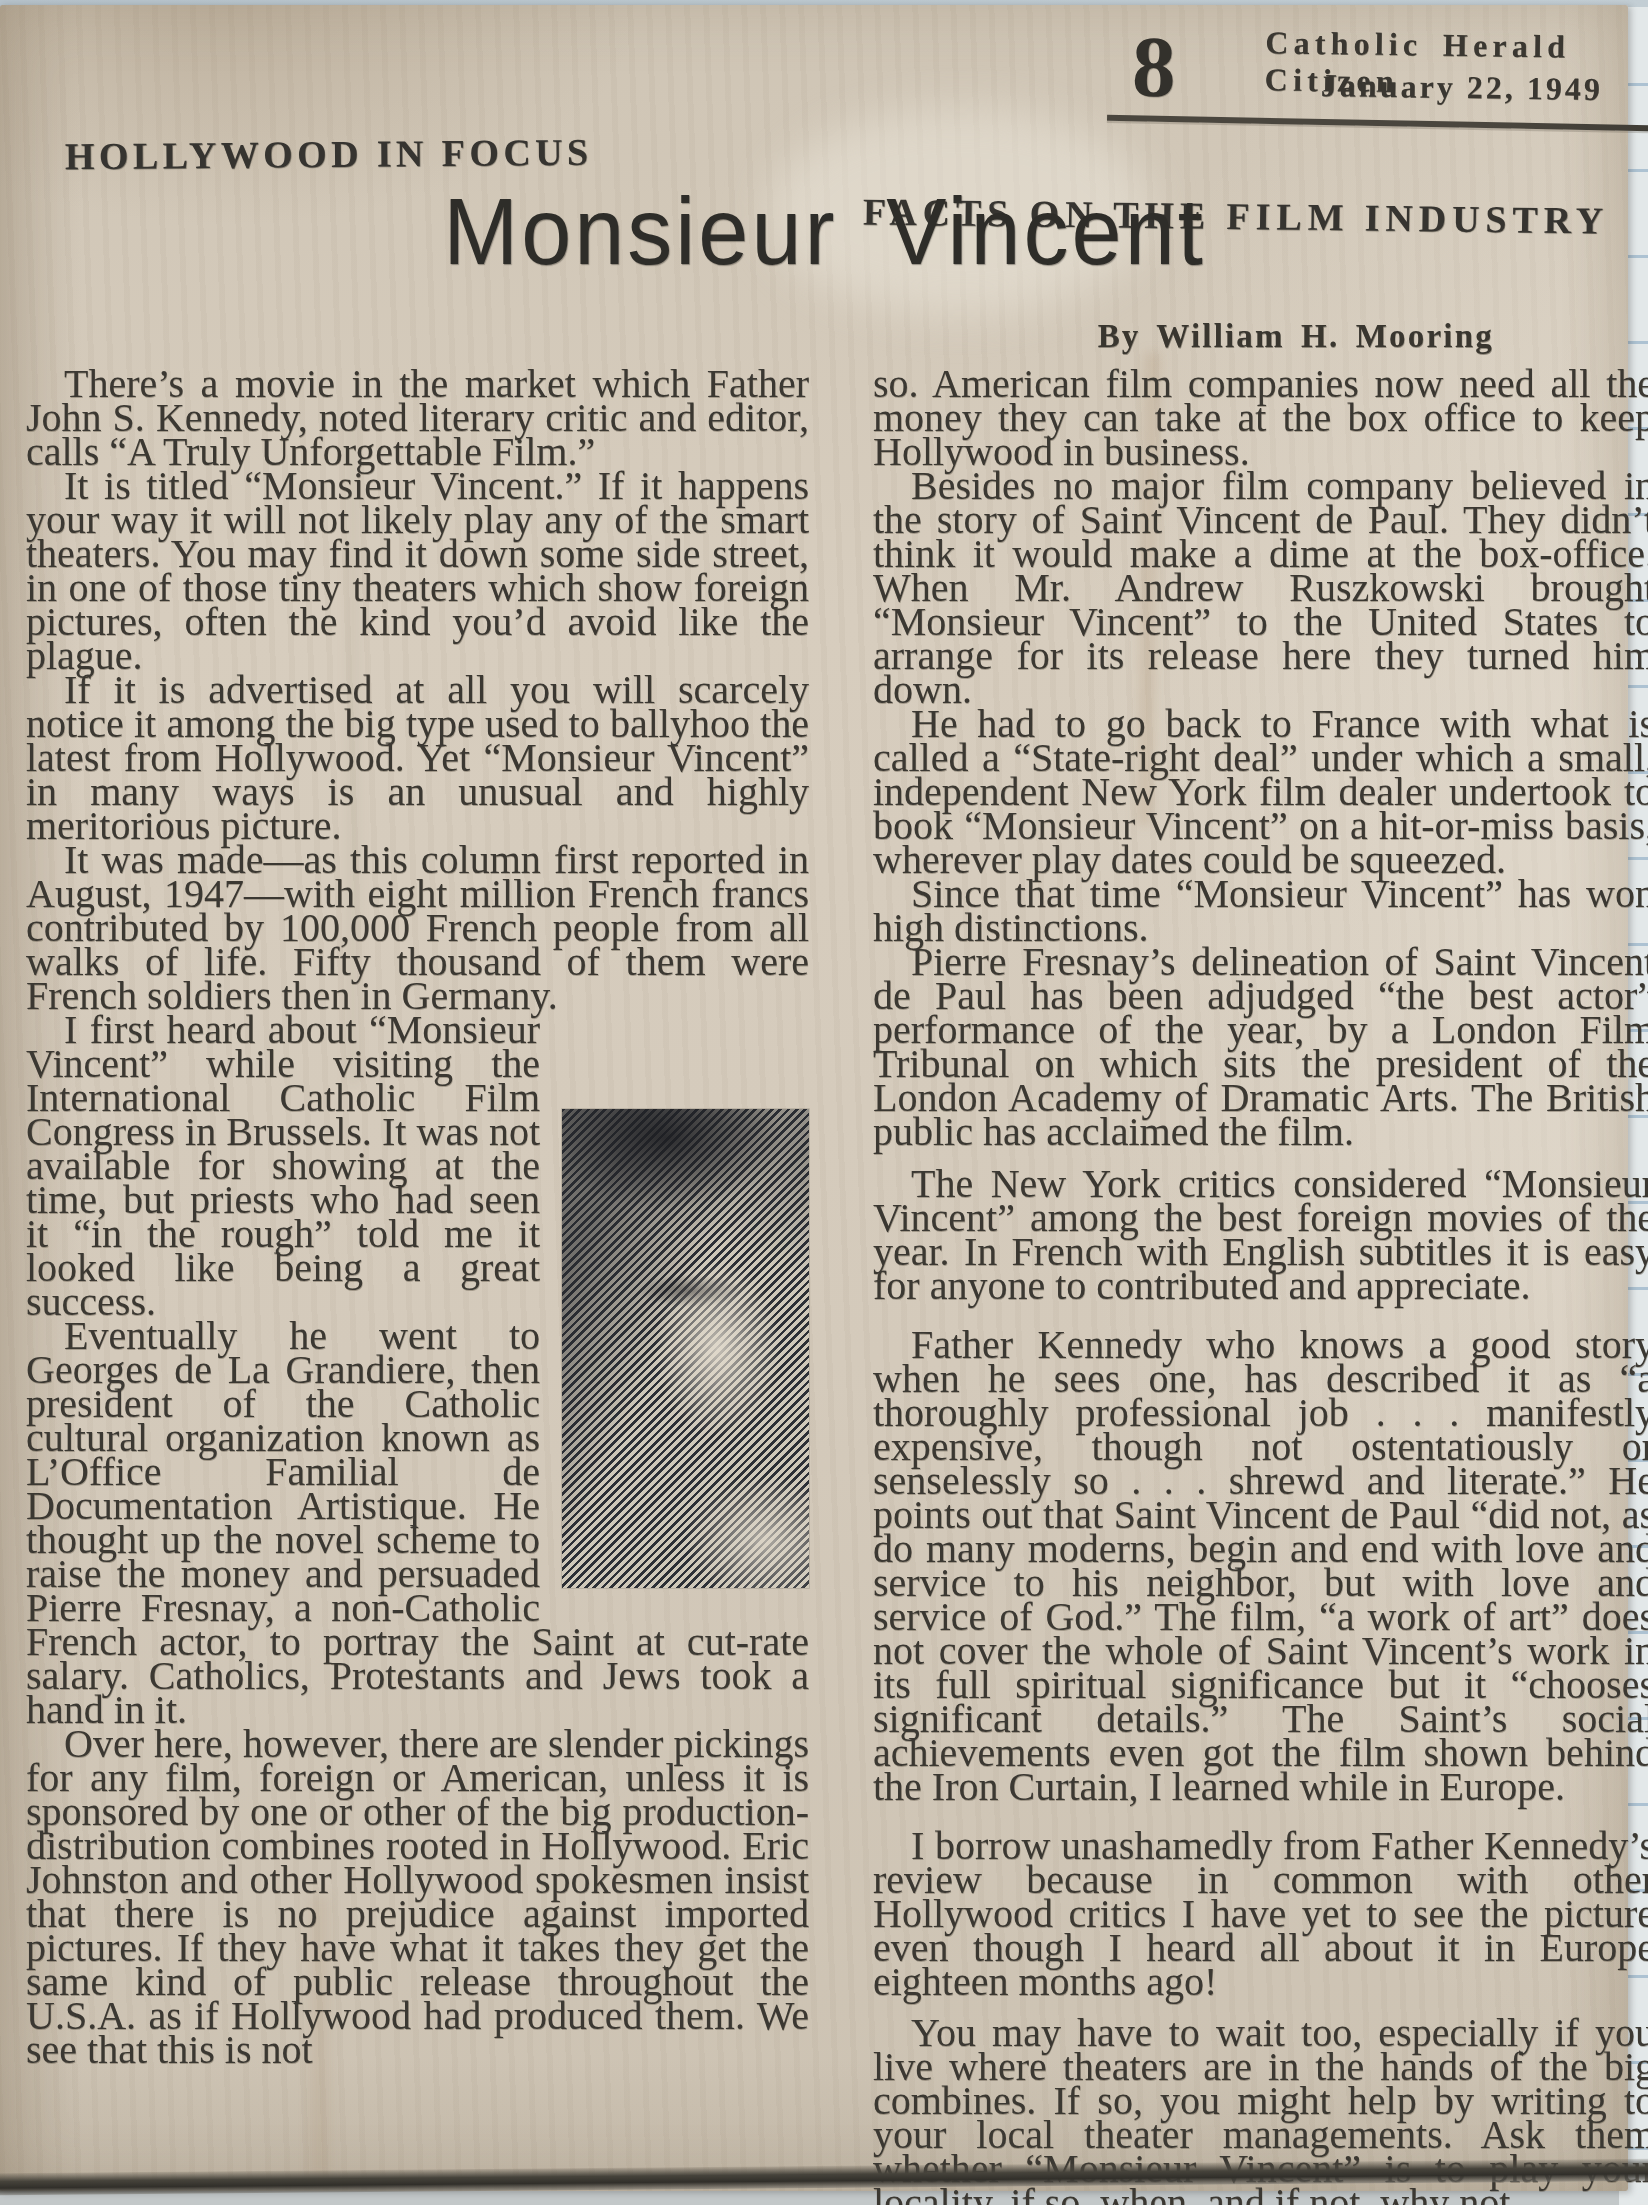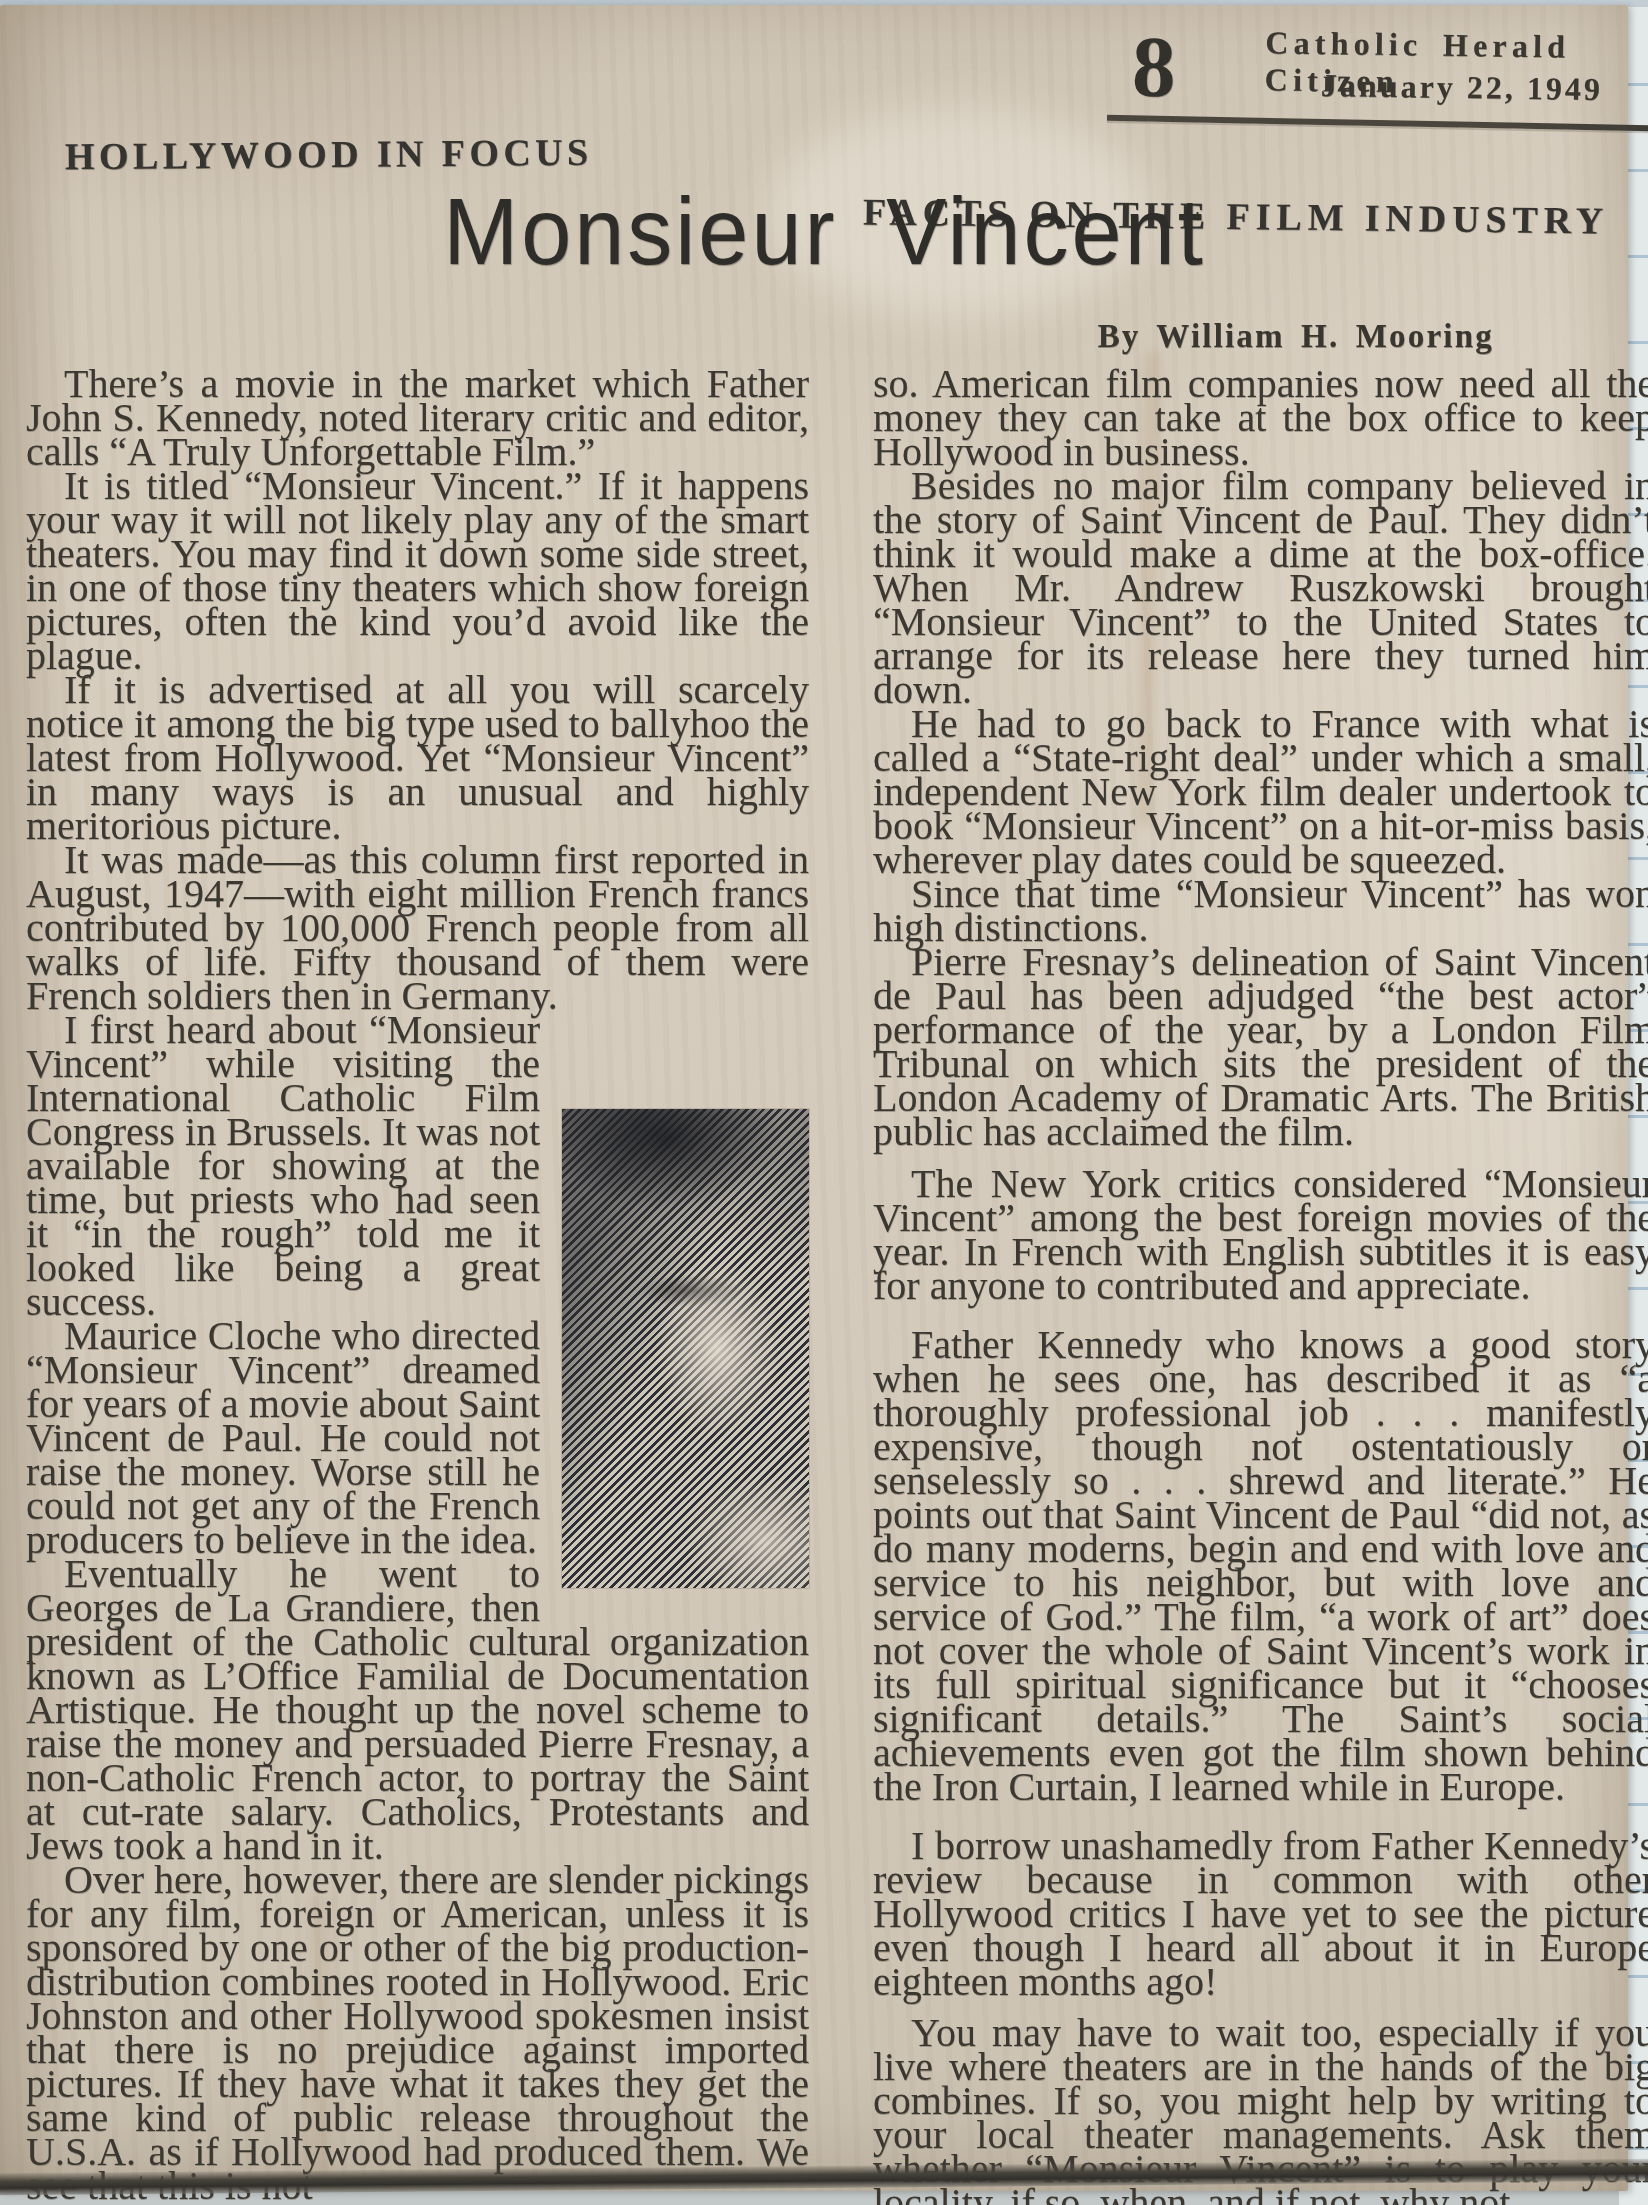--- a/index.html
+++ b/index.html
@@ -143,21 +143,20 @@
 
 <div class="headline">Monsieur Vincent</div>
 <div class="byline">By William H. Mooring</div>
 
 <div class="col left">
   <p><span>There’s a movie in the market which Father John S. Kennedy, noted literary critic and editor, calls “A Truly Unforgettable Film.”</span></p>
   <p><span>It is titled “Monsieur Vincent.” If it happens your way it will not likely play any of the smart theaters. You may find it down some side street, in one of those tiny theaters which show foreign pictures, often the kind you’d avoid like the plague.</span></p>
   <p><span>If it is advertised at all you will scarcely notice it among the big type used to ballyhoo the latest from Hollywood. Yet “Monsieur Vincent” in many ways is an unusual and highly meritorious picture.</span></p>
   <p><span>It was made—as this column first reported in August, 1947—with eight million French francs contributed by 100,000 French people from all walks of life. Fifty thousand of them were French soldiers then in Germany.</span></p>
   <p><span class="photo-float"></span><span>I first heard about “Monsieur Vincent” while visiting the International Catholic Film Congress in Brussels. It was not available for showing at the time, but priests who had seen it “in the rough” told me it looked like being a great success.</span></p>
-  <p><span>Maurice Cloche who directed “Monsieur Vincent” dreamed for years of a movie about Saint Vincent de Paul. He could not raise the money. Worse still he could not get any of the French producers to believe in the idea.</span></p>
   <p><span>Eventually he went to Georges de La Grandiere, then president of the Catholic cultural organization known as L’Office Familial de Documentation Artistique. He thought up the novel scheme to raise the money and persuaded Pierre Fresnay, a non-Catholic French actor, to portray the Saint at cut-rate salary. Catholics, Protestants and Jews took a hand in it.</span></p>
   <p><span>Over here, however, there are slender pickings for any film, foreign or American, unless it is sponsored by one or other of the big production-distribution combines rooted in Hollywood. Eric Johnston and other Hollywood spokesmen insist that there is no prejudice against imported pictures. If they have what it takes they get the same kind of public release throughout the U.S.A. as if Hollywood had produced them. We see that this is not</span></p>
 </div>
 
 <div class="col right">
   <p class="no-indent"><span>so. American film companies now need all the money they can take at the box office to keep Hollywood in business.</span></p>
   <p><span>Besides no major film company believed in the story of Saint Vincent de Paul. They didn’t think it would make a dime at the box-office. When Mr. Andrew Ruszkowski brought “Monsieur Vincent” to the United States to arrange for its release here they turned him down.</span></p>
   <p><span>He had to go back to France with what is called a “State-right deal” under which a small, independent New York film dealer undertook to book “Monsieur Vincent” on a hit-or-miss basis, wherever play dates could be squeezed.</span></p>
   <p><span>Since that time “Monsieur Vincent” has won high distinctions.</span></p>
   <p><span>Pierre Fresnay’s delineation of Saint Vincent de Paul has been adjudged “the best actor” performance of the year, by a London Film Tribunal on which sits the president of the London Academy of Dramatic Arts. The British public has acclaimed the film.</span></p>

